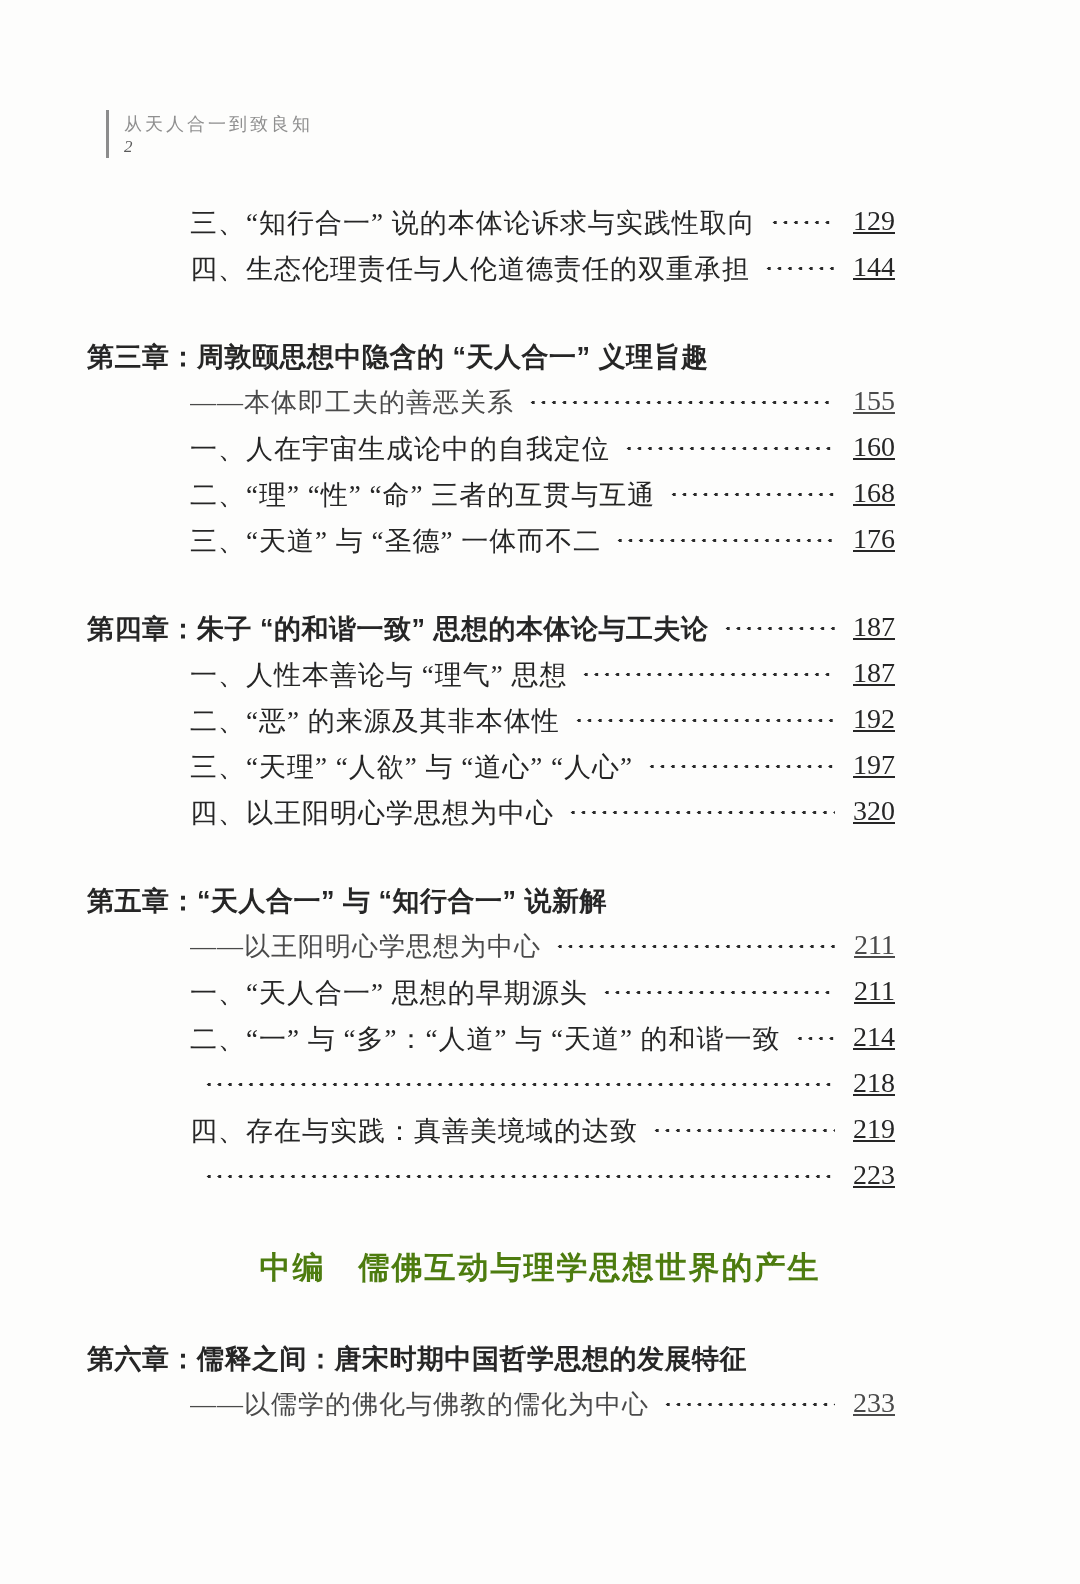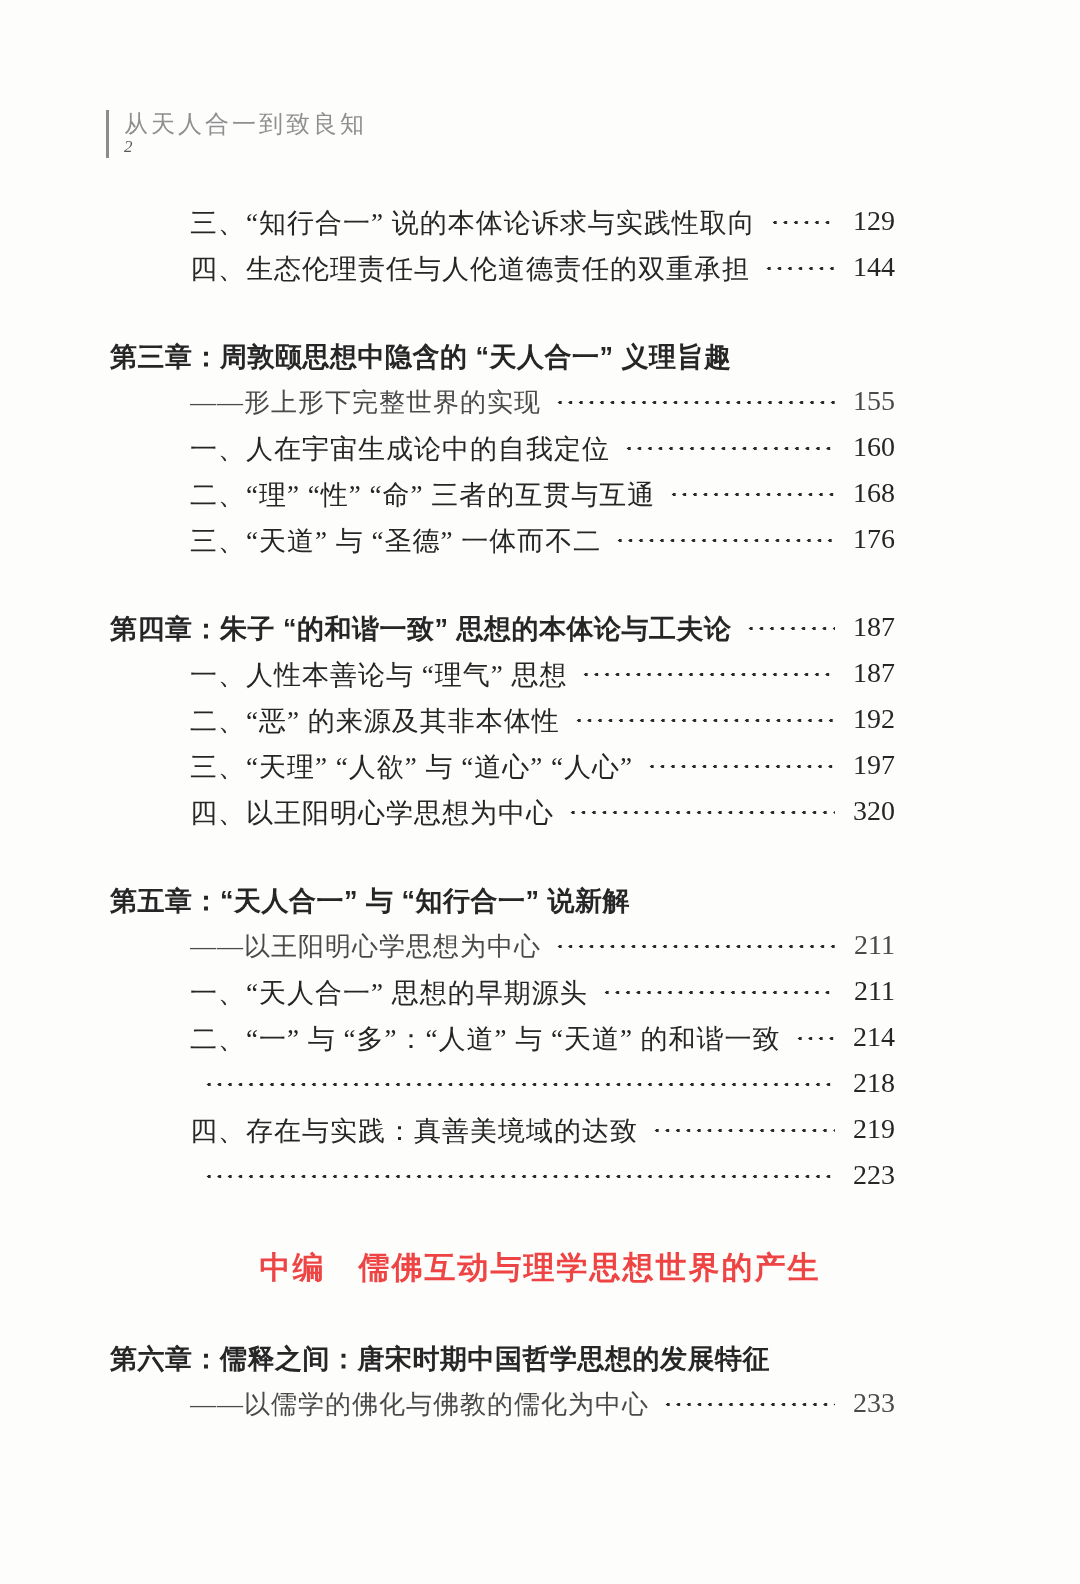--- a/index.html
+++ b/index.html
@@ -25,21 +25,21 @@
     display: flex;
     align-items: stretch;
   }
   .header-rule {
     width: 3px;
     background: #8c8c8c;
     margin-right: 15px;
   }
   .header-text { padding-top: 2px; }
   .book-title {
-    font-size: 24px;
+    font-size: 18px;
     letter-spacing: 3px;
     color: #8f8f8f;
     line-height: 24px;
     text-align: center;
   }
   .folio {
     font-size: 17px;
     font-style: italic;
     color: #5a5a5a;
     line-height: 22px;
@@ -72,41 +72,42 @@
     background-size: 10.5px 100%;
     background-repeat: repeat-x;
   }
   .pagenum {
     flex: 0 0 auto;
     font-family: "Liberation Serif", "DejaVu Serif", serif;
     font-size: 28px;
     letter-spacing: 0;
     min-width: 48px;
     text-align: right;
+    text-decoration: underline;
   }
 
   .row.chapter {
-    padding-left: 110px;
+    padding-left: 87px;
     font-family: "Liberation Sans", "DejaVu Sans", sans-serif;
     font-weight: 700;
     letter-spacing: 0.5px;
     margin-top: 42px;
   }
   .row.chapter .pagenum { font-weight: 400; }
   .row.subtitle { color: #4a4a4a; font-size: 26px; }
   .row.part {
     margin-top: 42px;
     height: 52px;
     padding-left: 0;
     padding-right: 0;
     justify-content: center;
     font-weight: 700;
     font-size: 31px;
     letter-spacing: 2px;
-    color: #ef4444;
+    color: #4d7c0f;
   }
 </style>
 </head>
 <body>
 
 <div class="page">
 
   <header class="running-header">
     <div class="header-rule"></div>
     <div class="header-text">
@@ -127,21 +128,21 @@
     <span class="leader"></span>
     <span class="pagenum">144</span>
   </div>
 
   <div class="row chapter">
     <span class="label">第三章：周敦颐思想中隐含的 “天人合一” 义理旨趣</span>
 
   </div>
 
   <div class="row subtitle">
-    <span class="label">——形上形下完整世界的实现</span>
+    <span class="label">——本体即工夫的善恶关系</span>
     <span class="leader"></span>
     <span class="pagenum">155</span>
   </div>
 
   <div class="row entry">
     <span class="label">一、人在宇宙生成论中的自我定位</span>
     <span class="leader"></span>
     <span class="pagenum">160</span>
   </div>
 

